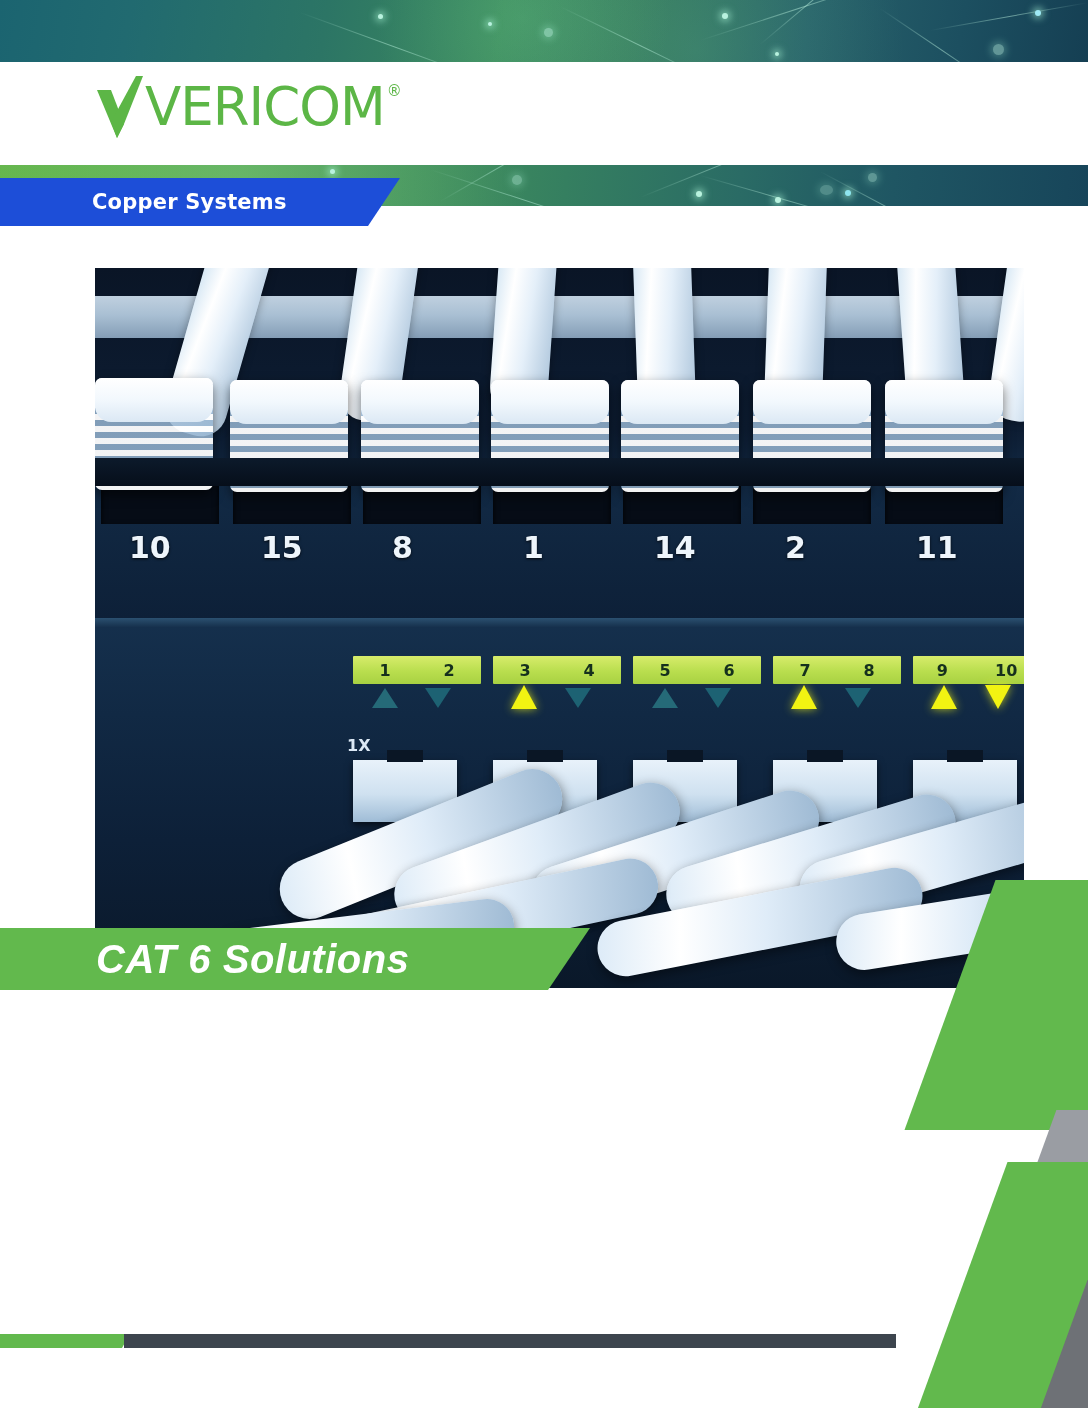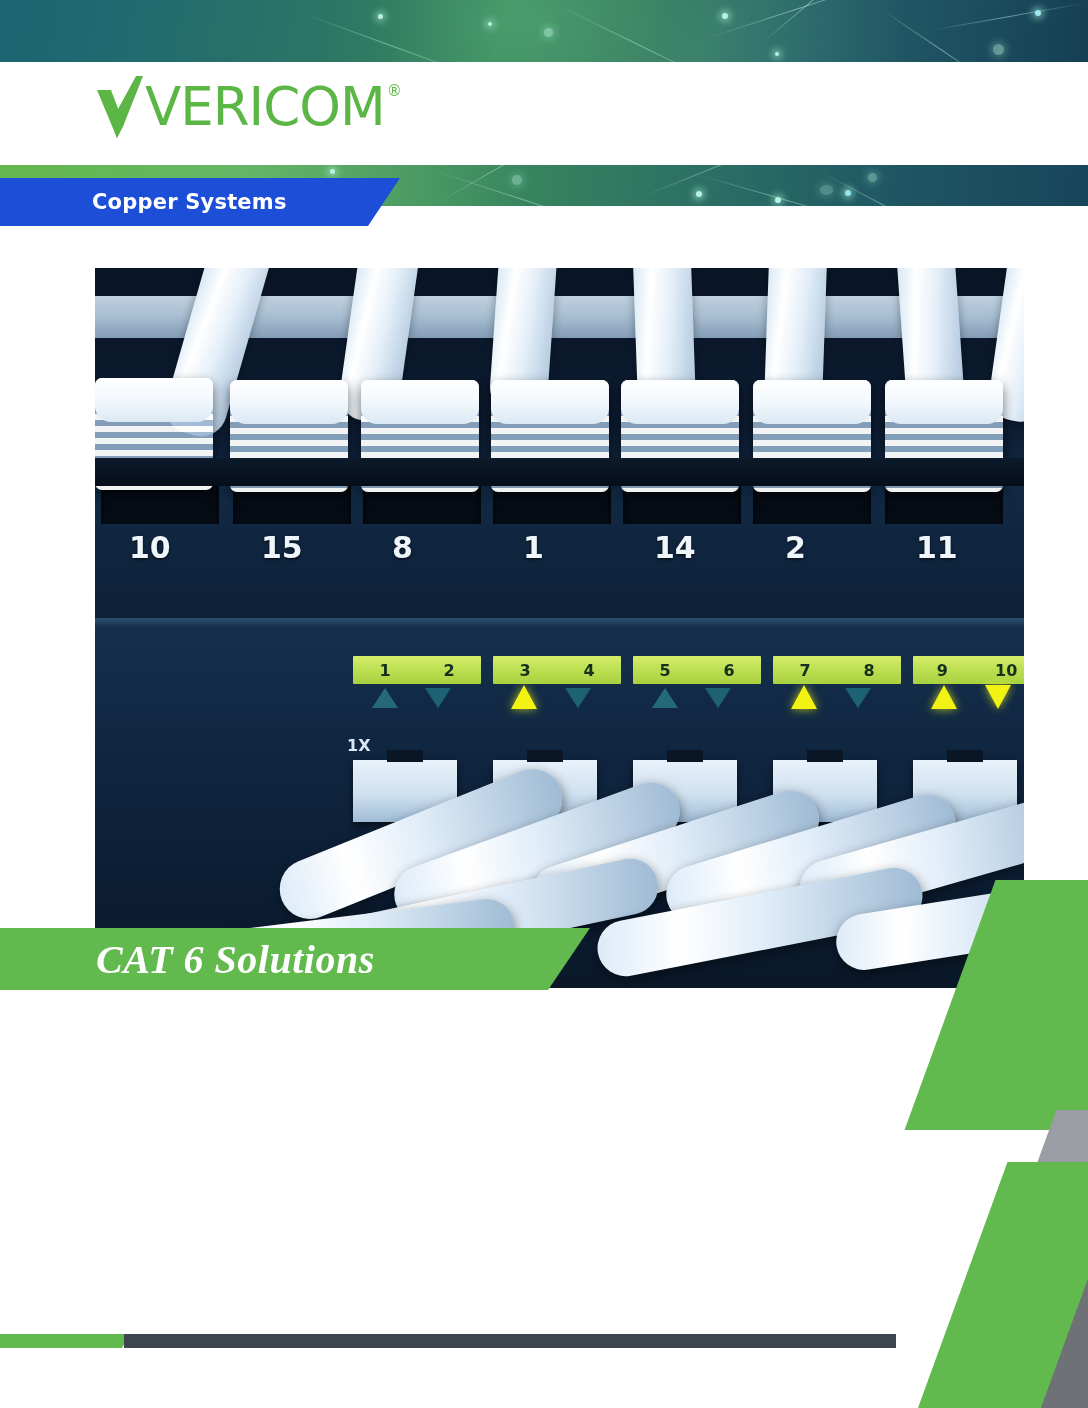--- a/index.html
+++ b/index.html
@@ -151,21 +151,21 @@
 
   
   #title-banner {
     position:absolute; left:0; top:928px; width:590px; height:62px;
     background:#62b94d;
     clip-path:polygon(0 0, 590px 0, 548px 62px, 0 62px);
     display:flex; align-items:center;
   }
   #title-text {
     margin-left:96px; color:#ffffff; font-size:40px; font-weight:bold;
-    font-style:italic; font-family:Liberation Serif, serif; letter-spacing:.5px;
+    font-style:italic; font-family:Liberation Sans, sans-serif; letter-spacing:.5px;
   }
 
   
   .deco { position:absolute; }
   #deco-green-1 {
     left:950px; top:880px; width:240px; height:250px;
     background:#62b94d;
     transform:skewX(-20deg);
   }
   #deco-gray-1 {

